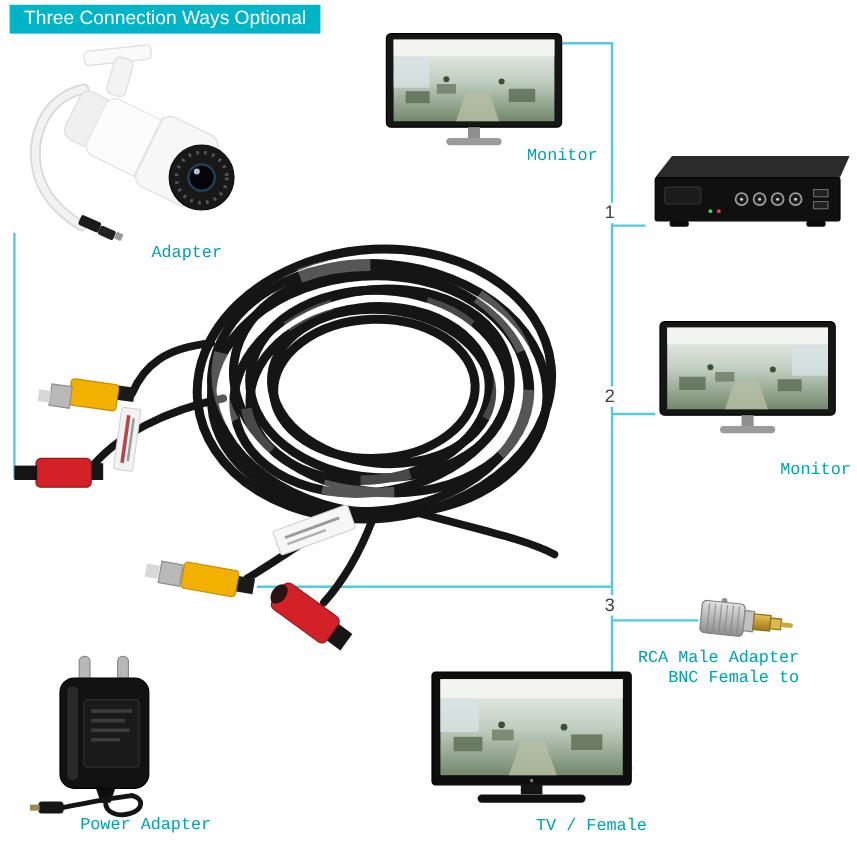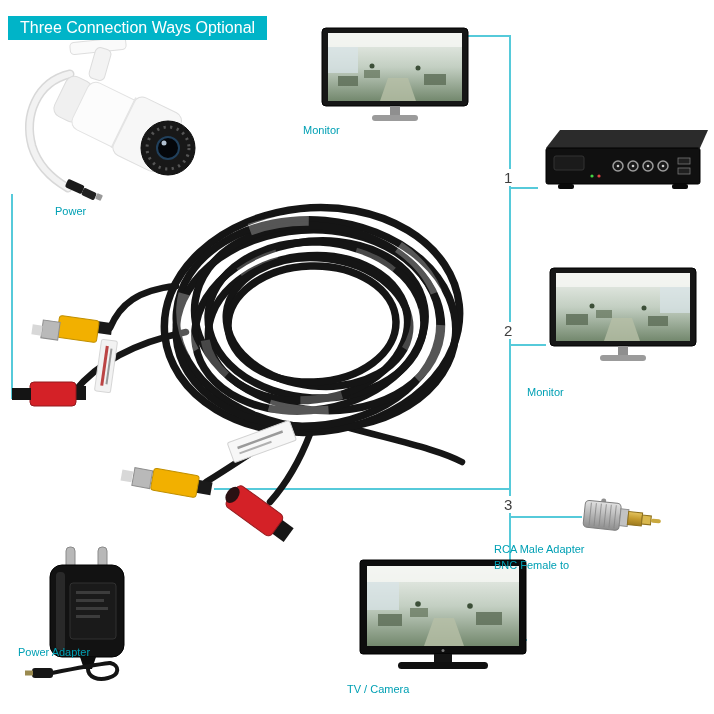--- a/index.html
+++ b/index.html
@@ -1,22 +1,22 @@
 <!DOCTYPE html>
 <html style="--title-bg: #00b4c8; --title-fg: #ffffff; --label: #00a0b4; --line: #56cada; --num: #3f3f3f; --bnc: #f2b000; --red: #d42127;"><head>
 <meta charset="utf-8">
 <style>
   html,body{margin:0;padding:0;background:#fff;}
   .canvas{position:relative;width:714px;height:714px;background:#ffffff;overflow:hidden;
           font-family:"Liberation Sans",sans-serif;}
   .abs{position:absolute;}
   .title{position:absolute;left:8px;top:4px;padding:3px 12px;font-size:16px;
-         background:var(--title-bg,#00b4c8);color:var(--title-fg,#fff);z-index:6;margin-top:12px;}
-  .lbl{position:absolute;text-align:left;font-size:11px;line-height:16px;
-       color:var(--label,#00a0b4);z-index:6;}
+         background:var(--title-bg,#00b4c8);color:var(--title-fg,#fff);z-index:6;}
+  .lbl{position:absolute;text-align:right;font-size:14px;line-height:16px;
+       color:var(--label,#00a0b4);z-index:6;font-family:Liberation Mono, monospace;}
   .num{position:absolute;font-size:15px;color:var(--num,#3f3f3f);background:#fff;
        padding:0 4px;z-index:6;}
   .cline{stroke:var(--line,#56cada);stroke-width:2;fill:none;}
   .bnc{fill:var(--bnc,#f2b000);}
   .red{fill:var(--red,#d42127);}
   svg{display:block;}
 </style>
 </head>
 <body>
 
@@ -249,42 +249,42 @@
     <circle cx="85" cy="92.5" r="1.5" fill="#777777"></circle>
     <rect x="76" y="96" width="18" height="8" fill="#141414"></rect>
     <rect x="40" y="104" width="90" height="7" rx="3.5" fill="#101010"></rect>
   </svg>
 
   <div class="title">
     <span>Three Connection Ways Optional</span>
   </div>
 
   <div class="lbl" style="left:55px;top:203px;width:130px">
-    <span>Power</span>
+    <span>Adapter</span>
   </div>
 
   <div class="lbl" style="left:303px;top:122px;width:195px">
     <div>Monitor</div>
   </div>
 
 
   <div class="lbl" style="left:527px;top:384px;width:182px">
     <div>Monitor</div>
   </div>
 
   <div class="lbl" style="left:494px;top:541px;width:172px">
     <div>RCA Male Adapter</div>
     <div>BNC Female to</div>
   </div>
 
-  <div class="lbl" style="left:18px;top:644px;width:158px">
+  <div class="lbl" style="left:18px;top:680px;width:158px">
     <span>Power Adapter</span>
   </div>
 
   <div class="lbl" style="left:347px;top:681px;width:192px">
-    <div>TV / Camera</div>
+    <div>TV / Female</div>
   </div>
 
   <div class="num" style="left:500px;top:169px">1</div>
   <div class="num" style="left:500px;top:322px">2</div>
   <div class="num" style="left:500px;top:496px">3</div>
 
 </div>
 
 </body></html>

